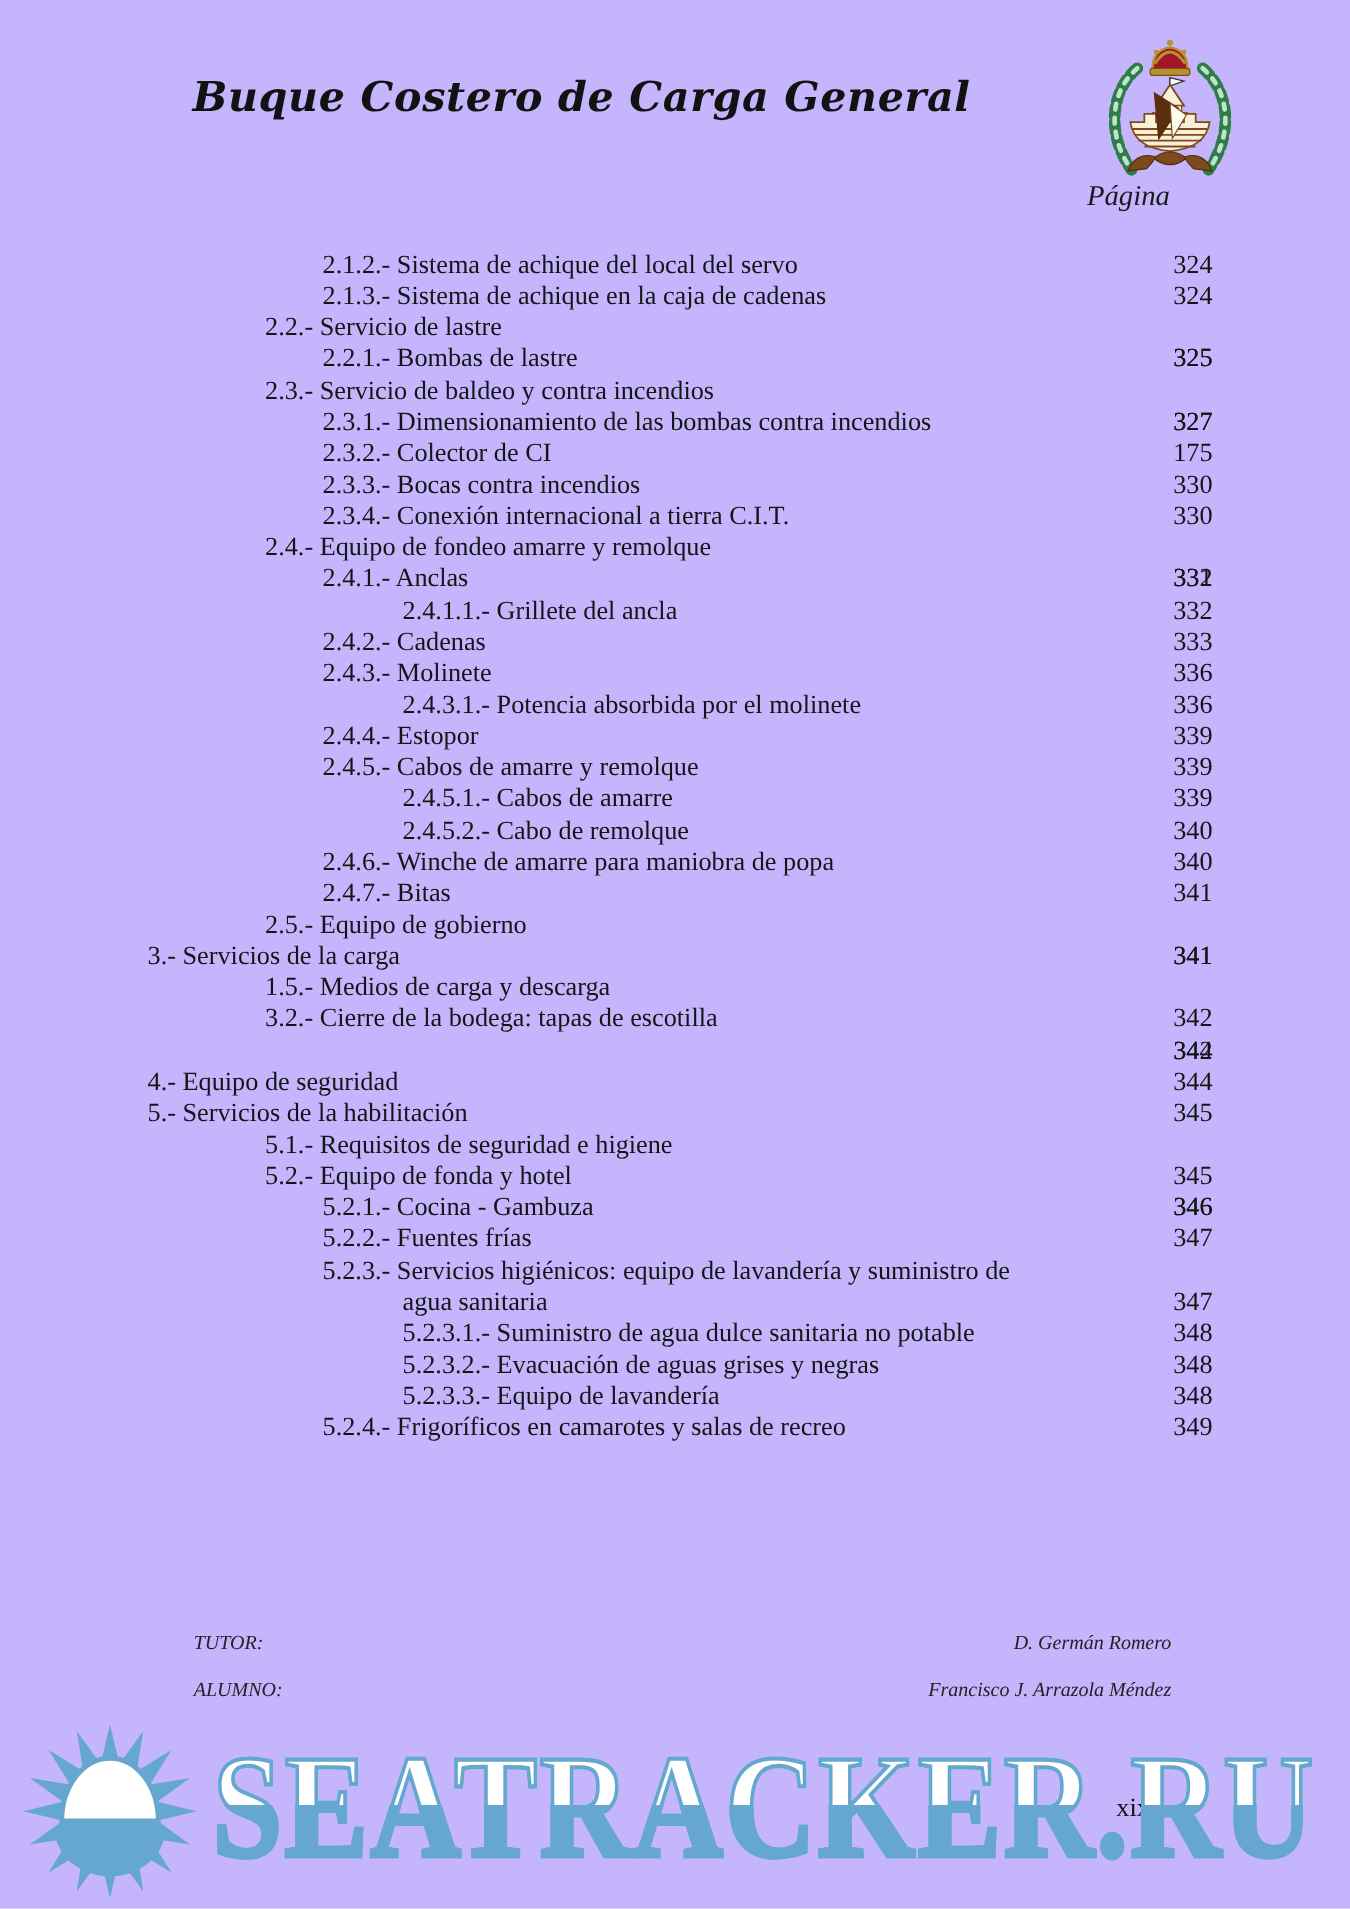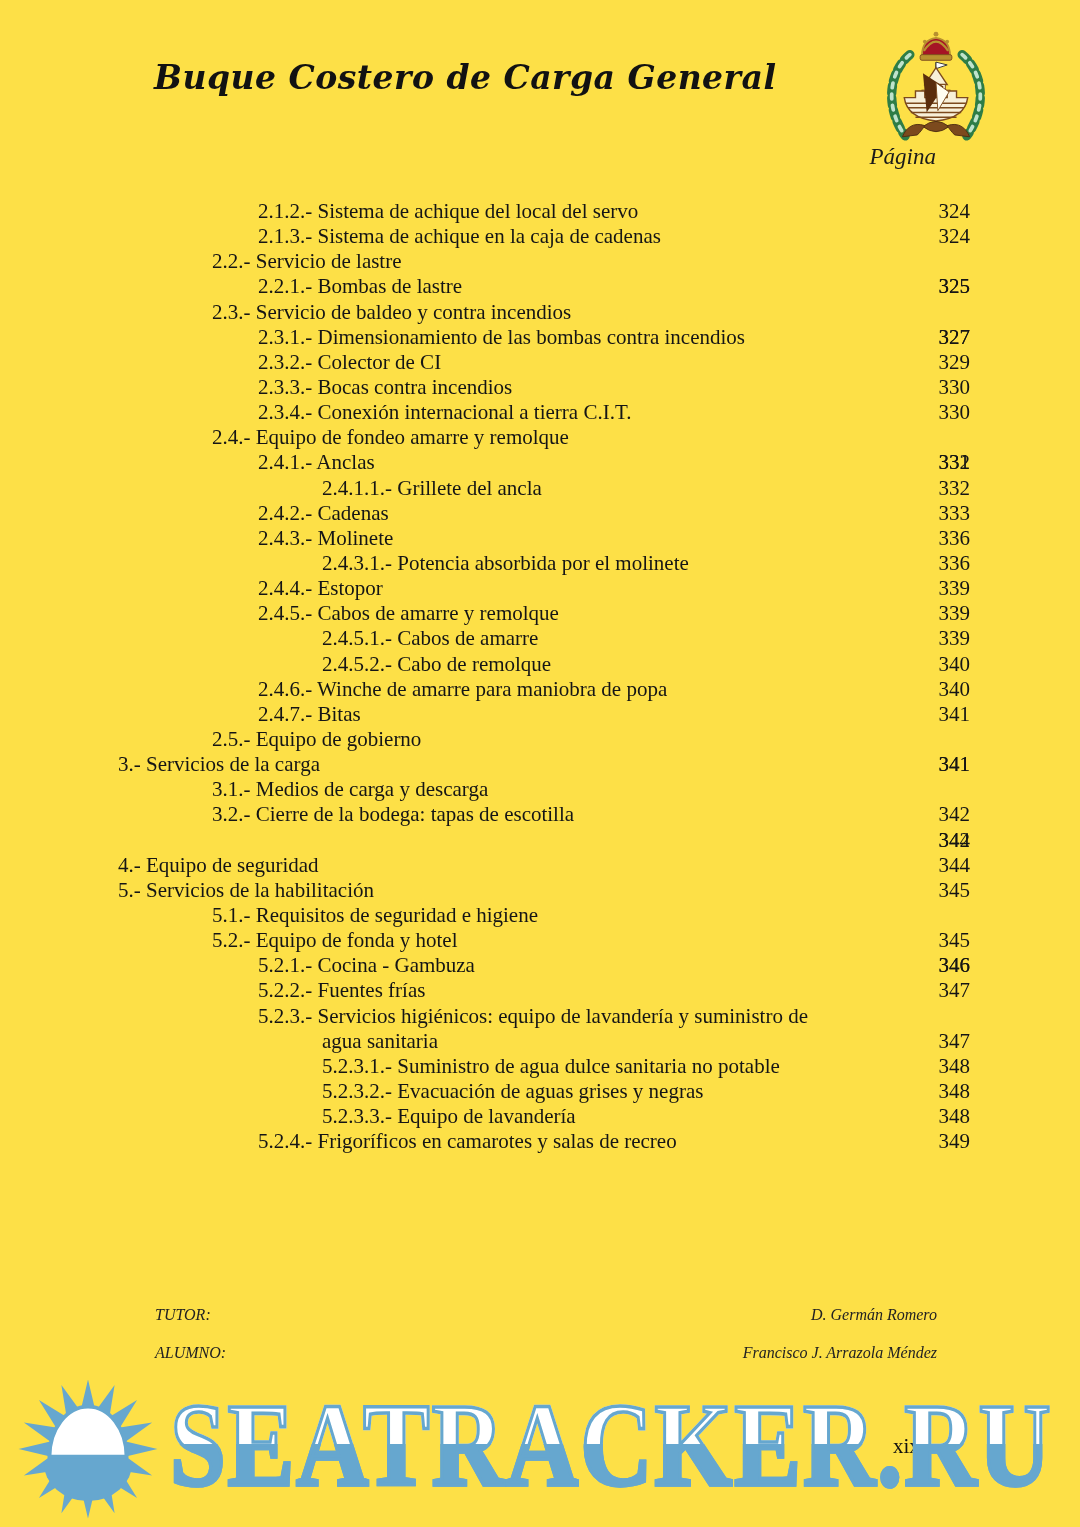--- a/index.html
+++ b/index.html
@@ -1,18 +1,18 @@
 <!DOCTYPE html>
 <html style="--wm: #66a7cf;"><head>
 <meta charset="utf-8">
 <style>
   :root { --wm:#66a7cf; --ink:#151515; }
   html,body { margin:0; padding:0; background:#fff; }
   .page {
-    position:relative; width:1080px; height:1527px; background:#fde047;
+    position:relative; width:1080px; height:1527px; background:#c4b5fd;
     font-family:"Liberation Serif", serif; color:var(--ink); overflow:hidden;
   }
   .title {
     position:absolute; left:154px; top:58px; margin:0;
     font-style:italic; font-weight:700; font-size:33px; letter-spacing:.5px; color:#121212;
     font-family:"DejaVu Serif","Liberation Serif",serif;
   }
   .emblem { position:absolute; left:880px; top:28px; width:112px; height:128px; }
   .pagina {
     position:absolute; top:144px; right:144px;
@@ -116,21 +116,21 @@
       <div class="toc-row ind-1">
         <span class="toc-text">2.3.- Servicio de baldeo y contra incendios</span>
         <span class="toc-page">327</span>
       </div>
       <div class="toc-row ind-2">
         <span class="toc-text">2.3.1.- Dimensionamiento de las bombas contra incendios</span>
         <span class="toc-page">327</span>
       </div>
       <div class="toc-row ind-2">
         <span class="toc-text">2.3.2.- Colector de CI</span>
-        <span class="toc-page">329</span>
+        <span class="toc-page">175</span>
       </div>
       <div class="toc-row ind-2">
         <span class="toc-text">2.3.3.- Bocas contra incendios</span>
         <span class="toc-page">330</span>
       </div>
       <div class="toc-row ind-2">
         <span class="toc-text">2.3.4.- Conexión internacional a tierra C.I.T.</span>
         <span class="toc-page">330</span>
       </div>
       <div class="toc-row ind-1">
@@ -183,21 +183,21 @@
       </div>
       <div class="toc-row ind-1">
         <span class="toc-text">2.5.- Equipo de gobierno</span>
         <span class="toc-page">341</span>
       </div>
       <div class="toc-row ind-0">
         <span class="toc-text">3.- Servicios de la carga</span>
         <span class="toc-page">341</span>
       </div>
       <div class="toc-row ind-1">
-        <span class="toc-text">3.1.- Medios de carga y descarga</span>
+        <span class="toc-text">1.5.- Medios de carga y descarga</span>
         <span class="toc-page">342</span>
       </div>
       <div class="toc-row ind-1">
         <span class="toc-text">3.2.- Cierre de la bodega: tapas de escotilla</span>
         <span class="toc-page">342</span>
       </div>
       <div class="toc-row ind-1">
         <span class="toc-page">344</span>
       </div>
       <div class="toc-row ind-0">

